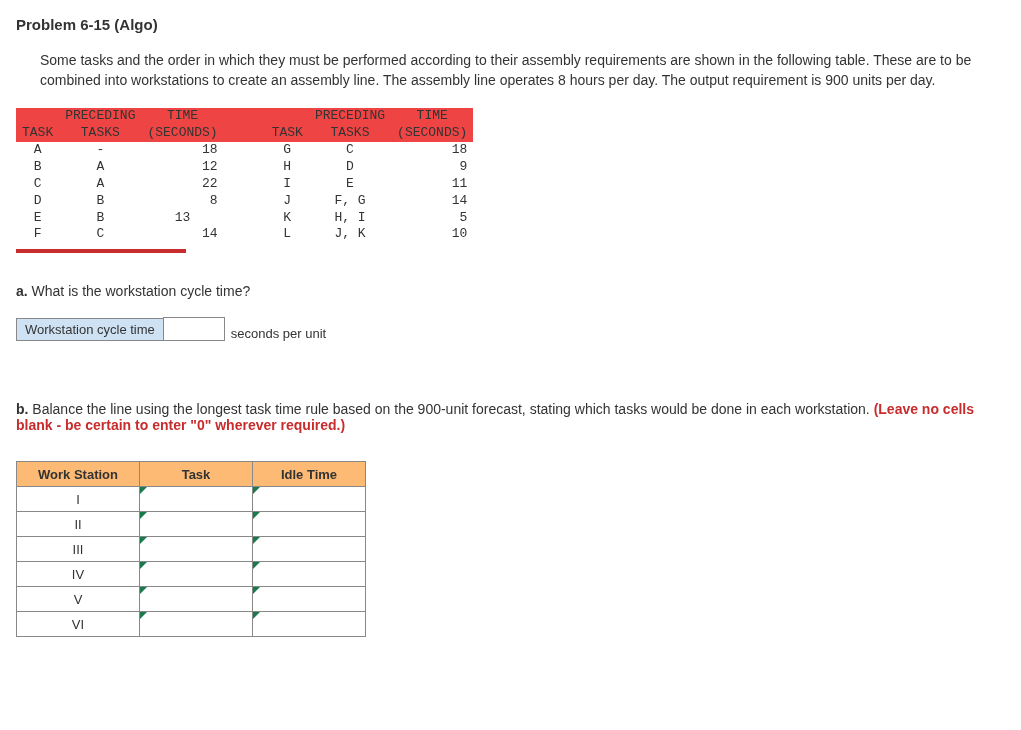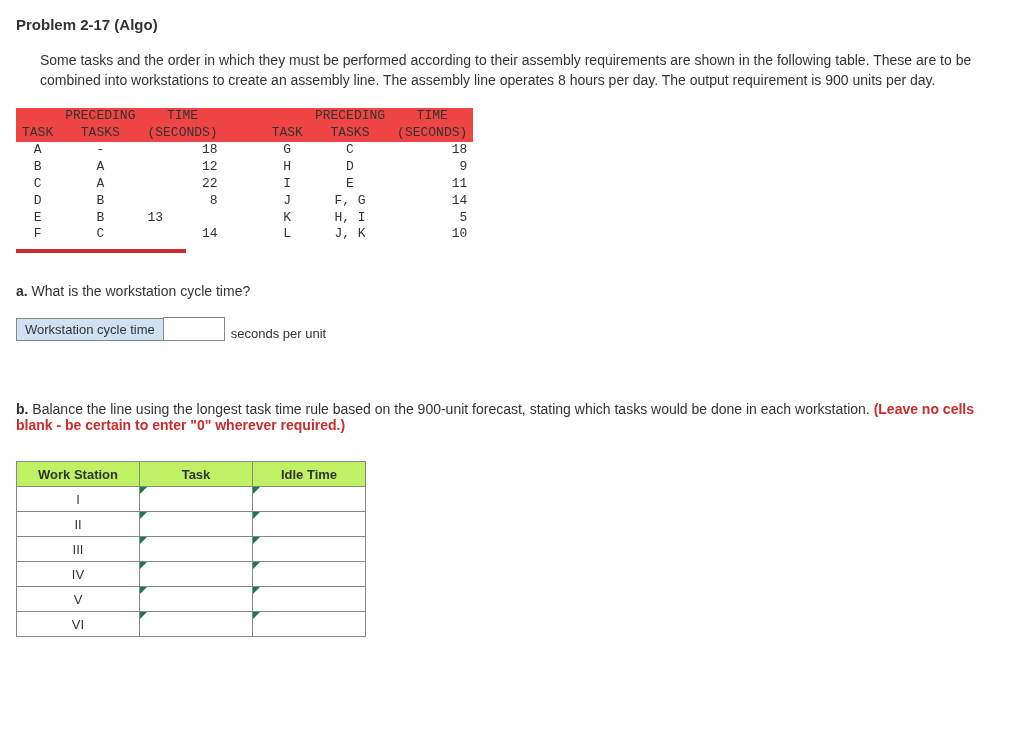--- a/index.html
+++ b/index.html
@@ -98,40 +98,40 @@
       border-collapse: collapse;
       font-size: 13px;
     }
     .ws-table th, .ws-table td {
       border: 1px solid #888;
       padding: 2px 6px;
       text-align: center;
       height: 20px;
     }
     .ws-table th {
-      background: #bef264;
+      background: #fdba74;
       font-weight: bold;
       text-align: center;
     }
     .ws-table th:first-child, .ws-table td:first-child {
       width: 110px;
     }
     .ws-table th:nth-child(2), .ws-table td:nth-child(2),
     .ws-table th:nth-child(3), .ws-table td:nth-child(3) {
       width: 100px;
     }
     .ws-table td.blank {
       background: #fff;
       position: relative;
     }
   </style>
 </head>
 <body>
 
-<div class="title">Problem 2-17 (Algo)</div>
+<div class="title">Problem 6-15 (Algo)</div>
 
 <div class="intro">Some tasks and the order in which they must be performed according to their assembly requirements are shown in the following table. These are to be combined into workstations to create an assembly line. The assembly line operates 8 hours per day. The output requirement is 900 units per day.</div>
 
 <table class="mono-table">
   <thead>
     <tr>
       <th></th>
       <th>PRECEDING</th>
       <th>TIME</th>
       <th style="width:30px"></th>
@@ -182,21 +182,21 @@
         <td>B</td>
         <td style="text-align: right;">8</td>
         <td></td>
         <td>J</td>
         <td>F, G</td>
         <td style="text-align: right;">14</td>
       </tr>
       <tr>
         <td>E</td>
         <td>B</td>
-        <td style="text-align: left;">13</td>
+        <td style="text-align: center;">13</td>
         <td></td>
         <td>K</td>
         <td>H, I</td>
         <td style="text-align: right;">5</td>
       </tr>
       <tr>
         <td>F</td>
         <td>C</td>
         <td style="text-align: right;">14</td>
         <td></td>

